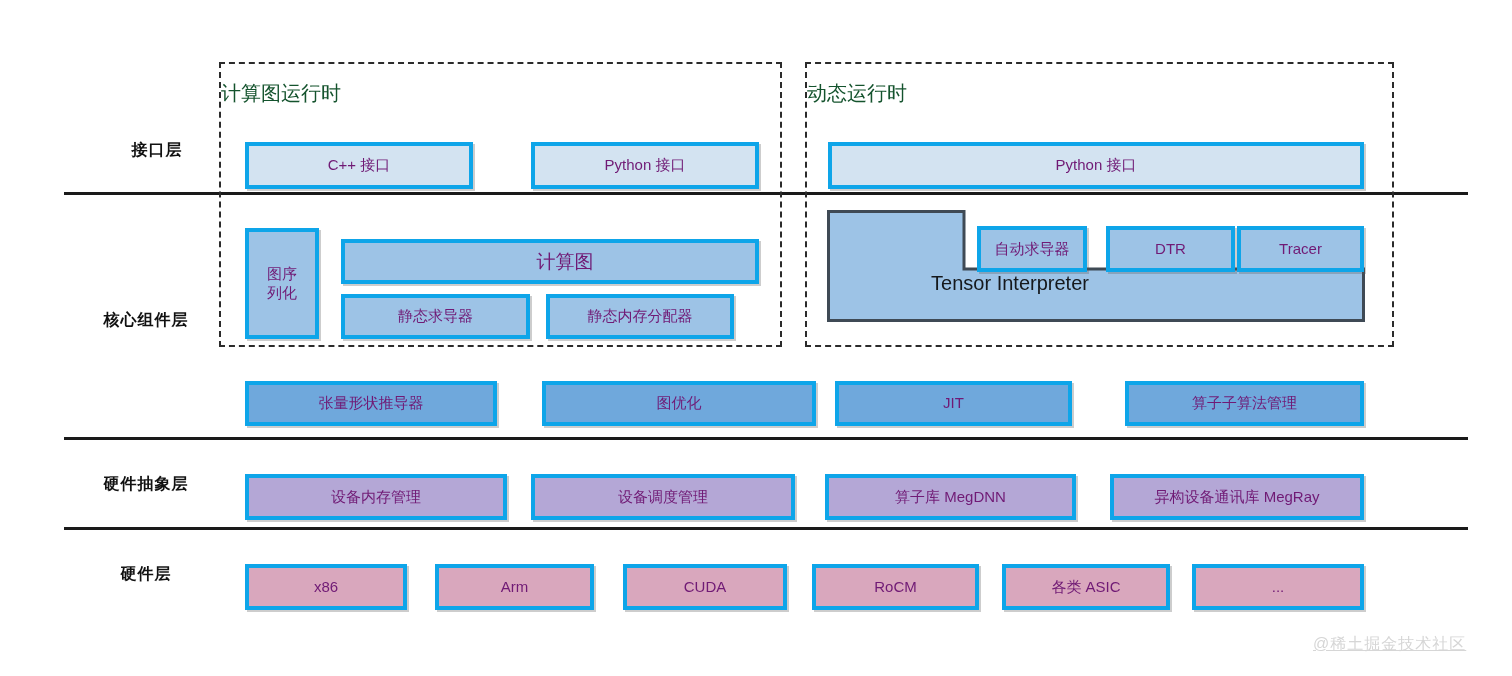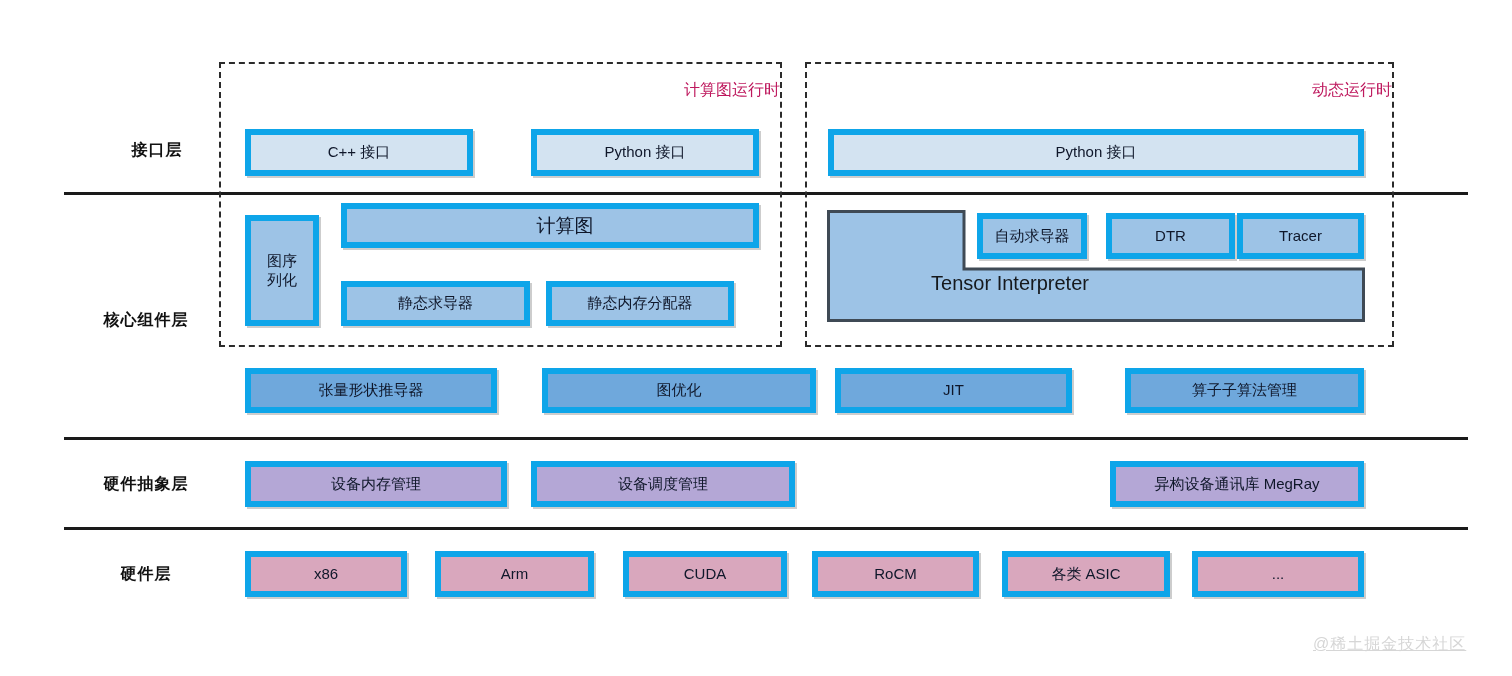--- a/index.html
+++ b/index.html
@@ -45,39 +45,40 @@
     position: absolute;
     border: 2px dashed #2b2b2b;
     box-sizing: border-box;
     background: transparent;
   }
   .group-title {
     position: absolute;
     top: 16px;
     left: 0;
     width: 100%;
-    text-align: right;
-    font-size: 16px;
-    color: #be185d;
+    text-align: left;
+    font-size: 20px;
+    color: #14532d;
     white-space: nowrap;
   }
 
   
   .node {
     position: absolute;
     box-sizing: border-box;
-    border: 6px solid #0ea5e9;
+    border: 4px solid #0ea5e9;
     display: flex;
     align-items: center;
     justify-content: center;
     text-align: center;
     font-size: 15px;
-    color: #0f172a;
+    color: #701a75;
     line-height: 1.25;
     box-shadow: 2px 2px 0 rgba(90,90,90,0.30);
+    margin-top: 13px;
   }
   .node.lg  { font-size: 19px; }
 
   .c-interface { background: #d3e3f1; }
   .c-core      { background: #9dc3e6; }
   .c-mid       { background: #6fa8dc; }
   .c-hal       { background: #b4a7d6; }
   .c-hw        { background: #d9a7bd; }
 
   
@@ -125,40 +126,41 @@
   </div>
 
   <div class="node c-interface" style="left:245px; top:129px; width:228px; height:47px;">C++ 接口</div>
   <div class="node c-interface" style="left:531px; top:129px; width:228px; height:47px;">Python 接口</div>
   <div class="node c-interface" style="left:828px; top:129px; width:536px; height:47px;">Python 接口</div>
 
   <div class="node c-core" style="left:245px; top:215px; width:74px; height:111px; flex-direction:column;">
     <span>图序</span>
     <span>列化</span>
   </div>
-  <div class="node c-core lg" style="left:341px; top:203px; width:418px; height:45px;padding-left:30px;">计算图</div>
+  <div class="node c-core lg" style="left:341px; top:226px; width:418px; height:45px;padding-left:30px;">计算图</div>
   <div class="node c-core" style="left:341px; top:281px; width:189px; height:45px;">静态求导器</div>
   <div class="node c-core" style="left:546px; top:281px; width:188px; height:45px;">静态内存分配器</div>
 
   <svg class="lshape" style="left:827px; top:210px;" width="540" height="112" viewBox="0 0 540 112">
     <path d="M1.5,1.5 L137,1.5 L137,59 L536.5,59 L536.5,110.5 L1.5,110.5 Z" fill="#9dc3e6" stroke="#3f4a55" stroke-width="3" stroke-linejoin="miter"></path>
   </svg>
   <div class="lshape-label" style="left:1010px; top:283px; transform:translate(-50%,-50%);">Tensor Interpreter</div>
 
   <div class="node c-core" style="left:977px; top:213px; width:110px; height:46px;">自动求导器</div>
   <div class="node c-core" style="left:1106px; top:213px; width:129px; height:46px;">DTR</div>
   <div class="node c-core" style="left:1237px; top:213px; width:127px; height:46px;">Tracer</div>
 
   <div class="node c-mid" style="left:245px; top:368px; width:252px; height:45px;">张量形状推导器</div>
   <div class="node c-mid" style="left:542px; top:368px; width:274px; height:45px;">图优化</div>
   <div class="node c-mid" style="left:835px; top:368px; width:237px; height:45px;">JIT</div>
   <div class="node c-mid" style="left:1125px; top:368px; width:239px; height:45px;">算子子算法管理</div>
 
   <div class="node c-hal" style="left:245px; top:461px; width:262px; height:46px;">设备内存管理</div>
   <div class="node c-hal" style="left:531px; top:461px; width:264px; height:46px;">设备调度管理</div>
+  <div class="node c-hal" style="left:825px; top:461px; width:251px; height:46px;">算子库 MegDNN</div>
   <div class="node c-hal" style="left:1110px; top:461px; width:254px; height:46px;">异构设备通讯库 MegRay</div>
 
   <div class="node c-hw" style="left:245px; top:551px; width:162px; height:46px;">x86</div>
   <div class="node c-hw" style="left:435px; top:551px; width:159px; height:46px;">Arm</div>
   <div class="node c-hw" style="left:623px; top:551px; width:164px; height:46px;">CUDA</div>
   <div class="node c-hw" style="left:812px; top:551px; width:167px; height:46px;">RoCM</div>
   <div class="node c-hw" style="left:1002px; top:551px; width:168px; height:46px;">各类 ASIC</div>
   <div class="node c-hw" style="left:1192px; top:551px; width:172px; height:46px;">...</div>
 
   <div class="watermark" style="left:1313px; top:634px;">@稀土掘金技术社区</div>

